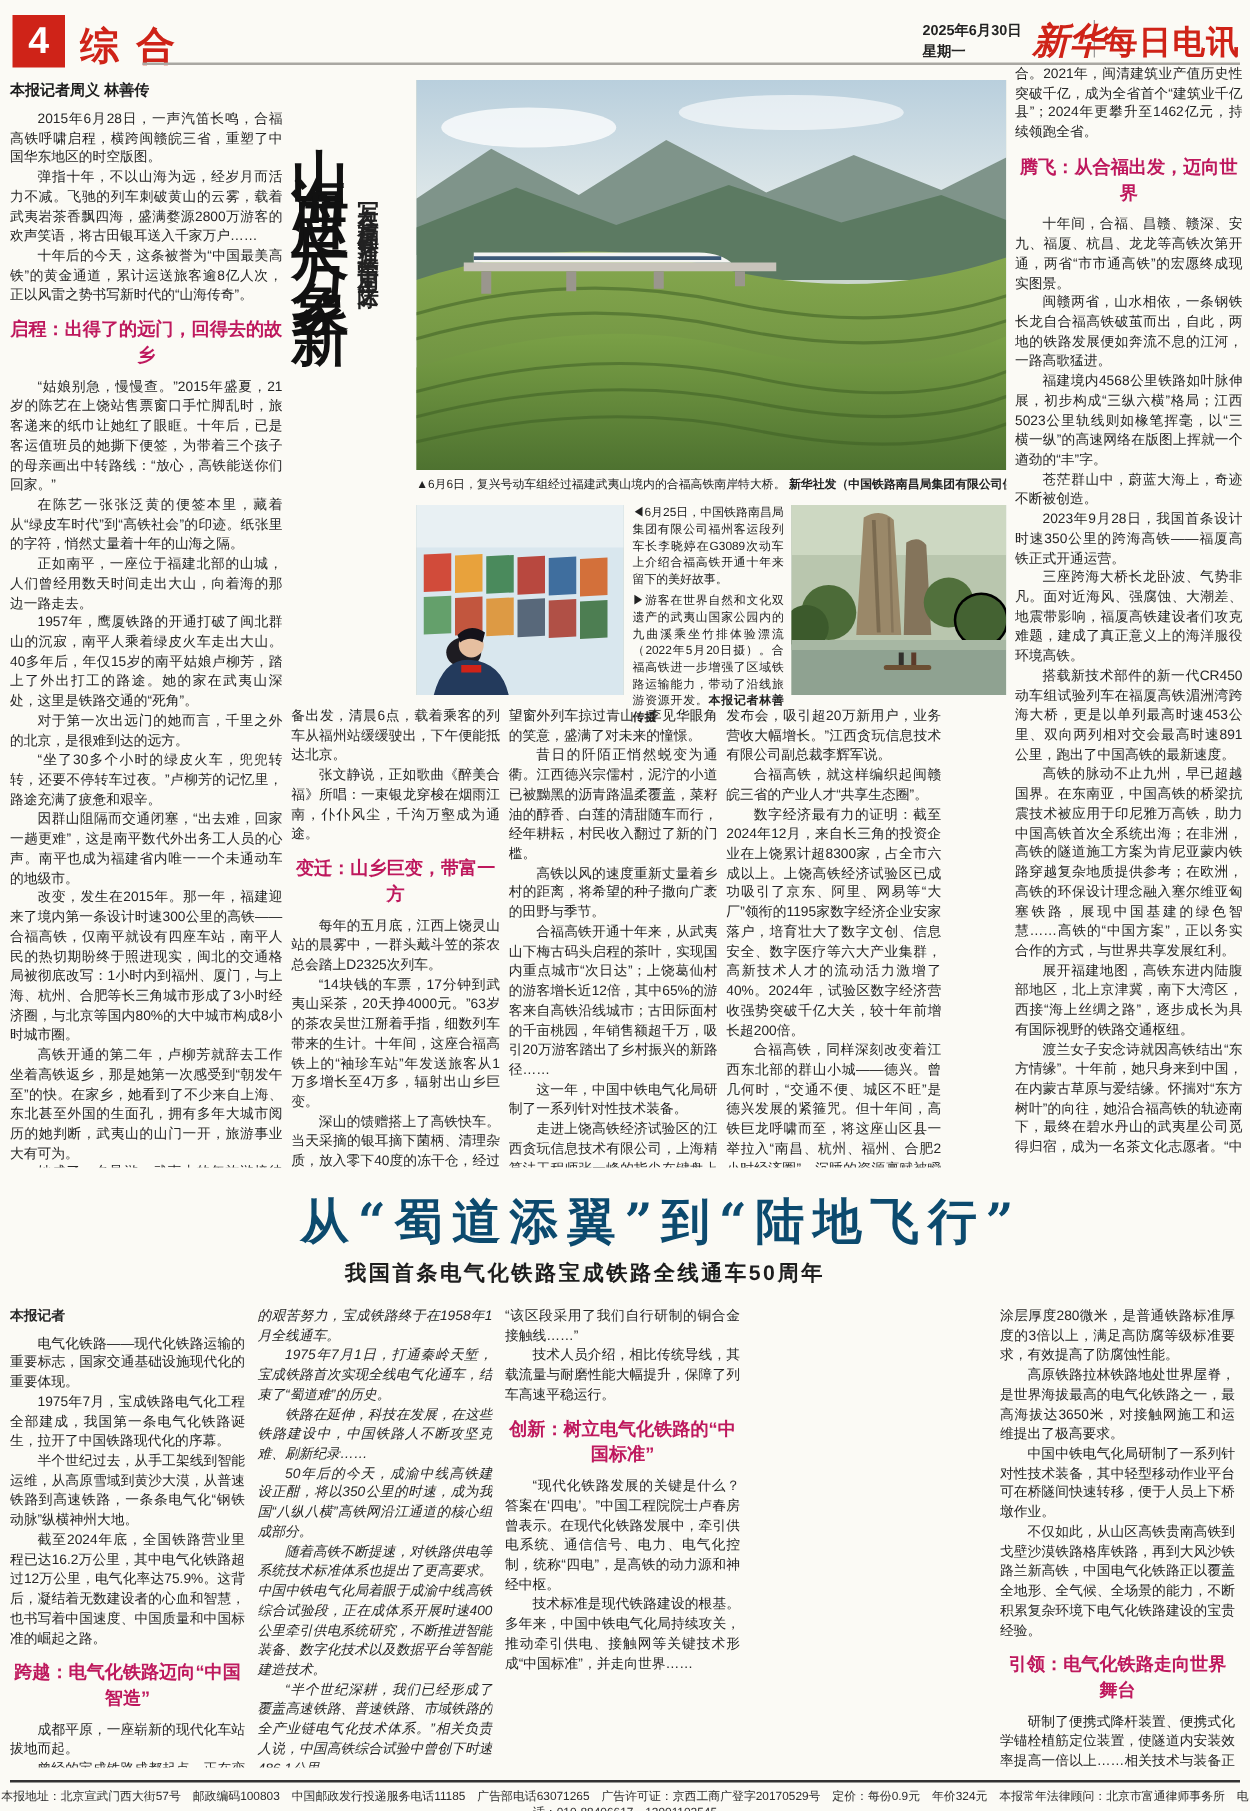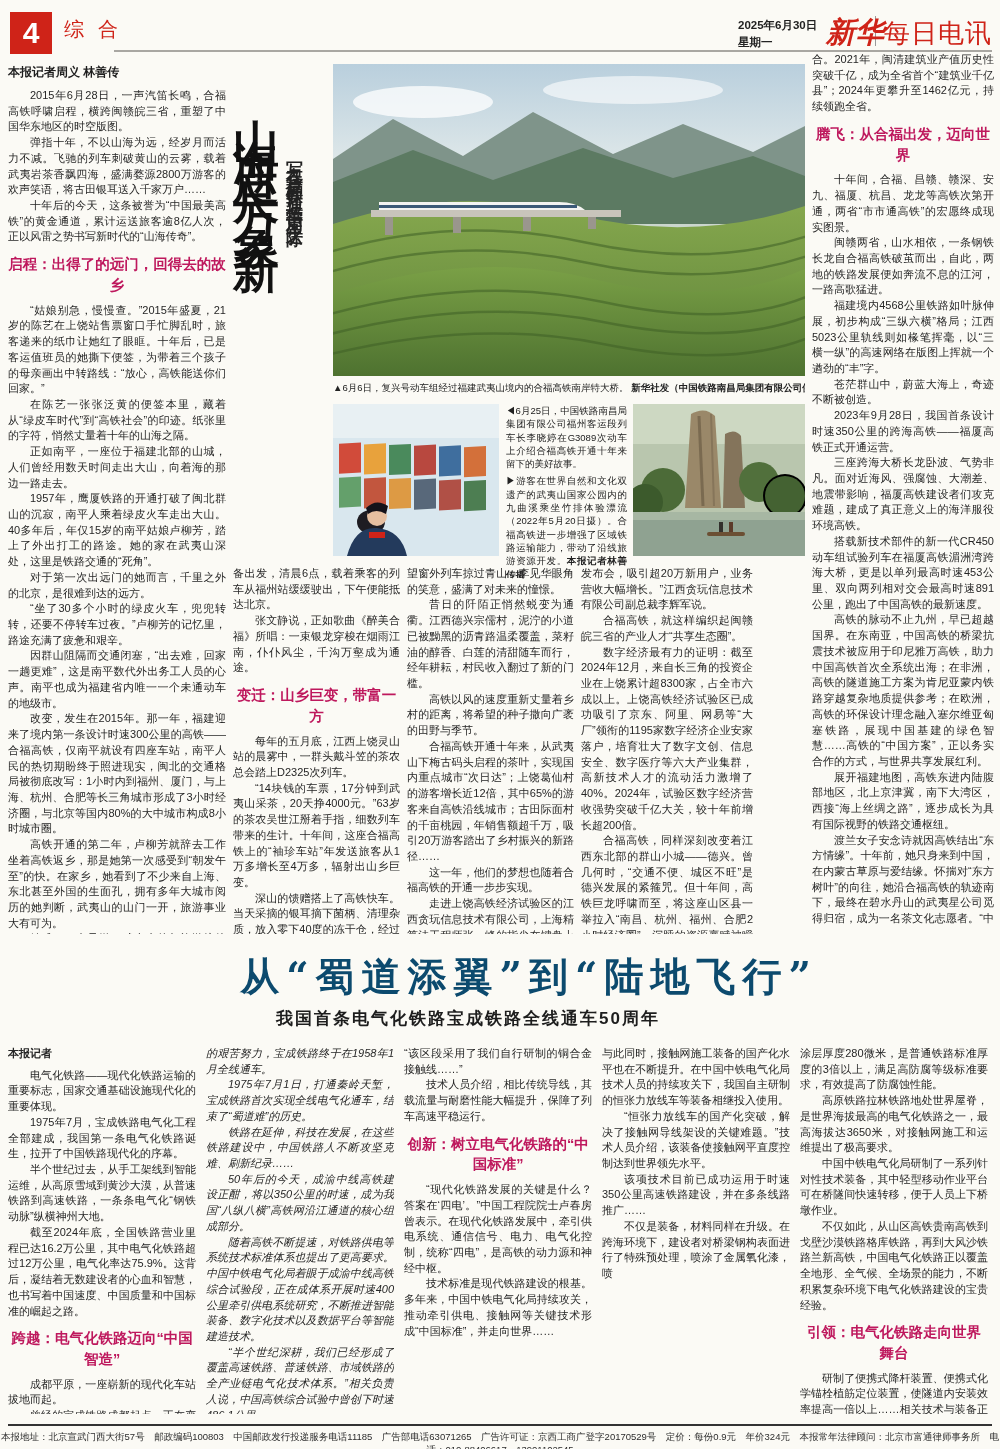--- a/index.html
+++ b/index.html
@@ -1,28 +1,28 @@
 <!DOCTYPE html>
 <html><head>
 <meta charset="utf-8">
 <style>
   html,body{margin:0;padding:0;background:#dedbd4;}
   .page{position:relative;width:1000px;height:1449px;margin:0 auto;background:#fbfaf5;
         font-family:"Liberation Sans",sans-serif;color:#1d1d1d;overflow:hidden;}
   
   .pagenum{position:absolute;left:10px;top:12px;width:42px;height:42px;background:#cf2318;
            color:#fff;font-size:30px;font-weight:bold;display:flex;align-items:center;justify-content:center;}
-  .secname{position:absolute;left:64px;top:16px;font-size:20px;font-weight:normal;color:#cf2318;letter-spacing:14px;}
+  .secname{position:absolute;left:64px;top:16px;font-size:31px;font-weight:bold;color:#cf2318;letter-spacing:14px;}
   .headrule{position:absolute;left:114px;top:50px;width:878px;height:2px;background:#a9a7a2;}
   .dateblock{position:absolute;right:132px;top:17px;width:130px;font-size:11.5px;
              font-weight:bold;line-height:1.5;color:#222;}
   .mastdiv{position:absolute;right:124px;top:16px;width:1px;height:30px;background:#999;}
   .masthead{position:absolute;right:8px;top:13px;color:#cf2318;white-space:nowrap;}
   .masthead .xh{font-family:"DejaVu Serif",serif;font-style:italic;font-weight:bold;font-size:29px;margin-top:40px;}
-  .masthead .mr{font-weight:normal;font-size:26px;letter-spacing:1px;margin-top:28px;}
+  .masthead .mr{font-weight:bold;font-size:26px;letter-spacing:1px;margin-top:28px;}
   
   .byline{position:absolute;left:8px;top:64px;width:218px;font-size:12px;font-weight:bold;}
   .col{position:absolute;overflow:hidden;text-align:justify;font-size:11px;line-height:1.43;color:#262626;}
   .col p{margin:0;text-indent:2em;}
   .col p.cont{text-indent:0;}
   .col p.col-head{text-indent:0;text-align:center;font-weight:bold;font-size:14.5px;color:#be185d;margin:9px 0 7px;}
   .col p.byl{text-indent:0;font-weight:bold;margin-bottom:6px;}
   .col-left{left:8px;top:88px;width:218px;height:846px;}
   .col-2{left:233px;top:566px;width:167px;height:368px;}
   .col-3{left:407px;top:566px;width:167px;height:368px;}
@@ -201,21 +201,21 @@
       <p class="col-head">变迁：山乡巨变，带富一方</p>
       <p>每年的五月底，江西上饶灵山站的晨雾中，一群头戴斗笠的茶农总会踏上D2325次列车。</p>
       <p>“14块钱的车票，17分钟到武夷山采茶，20天挣4000元。”63岁的茶农吴世江掰着手指，细数列车带来的生计。十年间，这座合福高铁上的“袖珍车站”年发送旅客从1万多增长至4万多，辐射出山乡巨变。</p>
       <p>深山的馈赠搭上了高铁快车。当天采摘的银耳摘下菌柄、清理杂质，放入零下40度的冻干仓，经过40个小时的低温脱水锁鲜，就成了冻干银耳。</p>
     </div>
   <div class="col col-3">
       <p class="cont">望窗外列车掠过青山，李见华眼角的笑意，盛满了对未来的憧憬。</p>
       <p>昔日的阡陌正悄然蜕变为通衢。江西德兴宗儒村，泥泞的小道已被黝黑的沥青路温柔覆盖，菜籽油的醇香、白莲的清甜随车而行，经年耕耘，村民收入翻过了新的门槛。</p>
       <p>高铁以风的速度重新丈量着乡村的距离，将希望的种子撒向广袤的田野与季节。</p>
       <p>合福高铁开通十年来，从武夷山下梅古码头启程的茶叶，实现国内重点城市“次日达”；上饶葛仙村的游客增长近12倍，其中65%的游客来自高铁沿线城市；古田际面村的千亩桃园，年销售额超千万，吸引20万游客踏出了乡村振兴的新路径……</p>
-      <p>这一年，他们的梦想也随着合福高铁的开通一步步实现。</p>
+      <p>这一年，中国中铁电气化局研制了一系列针对性技术装备。</p>
       <p>走进上饶高铁经济试验区的江西贪玩信息技术有限公司，上海精算法工程师张一峰的指尖在键盘上飞舞，新游戏引擎的代码在屏幕上流淌。令人惊叹的是，他的“办公室”有两处——每周五傍晚，他轻松踏上返回上海的高铁，与家人共度周末。</p>
     </div>
   <div class="col col-4">
       <p class="cont">发布会，吸引超20万新用户，业务营收大幅增长。”江西贪玩信息技术有限公司副总裁李辉军说。</p>
       <p>合福高铁，就这样编织起闽赣皖三省的产业人才“共享生态圈”。</p>
       <p>数字经济最有力的证明：截至2024年12月，来自长三角的投资企业在上饶累计超8300家，占全市六成以上。上饶高铁经济试验区已成功吸引了京东、阿里、网易等“大厂”领衔的1195家数字经济企业安家落户，培育壮大了数字文创、信息安全、数字医疗等六大产业集群，高新技术人才的流动活力激增了40%。2024年，试验区数字经济营收强势突破千亿大关，较十年前增长超200倍。</p>
       <p>合福高铁，同样深刻改变着江西东北部的群山小城——德兴。曾几何时，“交通不便、城区不旺”是德兴发展的紧箍咒。但十年间，高铁巨龙呼啸而至，将这座山区县一举拉入“南昌、杭州、福州、合肥2小时经济圈”，沉睡的资源禀赋被瞬间激活。2024年，德兴有色金属产业主营收入一举突破380亿元。</p>
     </div>
   <div class="col col-right">
       <p class="cont">合。2021年，闽清建筑业产值历史性突破千亿，成为全省首个“建筑业千亿县”；2024年更攀升至1462亿元，持续领跑全省。</p>
@@ -252,26 +252,20 @@
       <p>随着高铁不断提速，对铁路供电等系统技术标准体系也提出了更高要求。中国中铁电气化局着眼于成渝中线高铁综合试验段，正在成体系开展时速400公里牵引供电系统研究，不断推进智能装备、数字化技术以及数据平台等智能建造技术。</p>
       <p>“半个世纪深耕，我们已经形成了覆盖高速铁路、普速铁路、市域铁路的全产业链电气化技术体系。”相关负责人说，中国高铁综合试验中曾创下时速486.1公里。</p>
     </div>
   <div class="col bc bc3">
       <p class="cont">“该区段采用了我们自行研制的铜合金接触线……”</p>
       <p>技术人员介绍，相比传统导线，其载流量与耐磨性能大幅提升，保障了列车高速平稳运行。</p>
       <p class="col-head">创新：树立电气化铁路的“中国标准”</p>
       <p>“现代化铁路发展的关键是什么？答案在‘四电’。”中国工程院院士卢春房曾表示。在现代化铁路发展中，牵引供电系统、通信信号、电力、电气化控制，统称“四电”，是高铁的动力源和神经中枢。</p>
       <p>技术标准是现代铁路建设的根基。多年来，中国中铁电气化局持续攻关，推动牵引供电、接触网等关键技术形成“中国标准”，并走向世界……</p>
     </div>
-  <div class="col bc bc4">
-      <p class="cont">与此同时，接触网施工装备的国产化水平也在不断提升。在中国中铁电气化局技术人员的持续攻关下，我国自主研制的恒张力放线车等装备相继投入使用。</p>
-      <p>“恒张力放线车的国产化突破，解决了接触网导线架设的关键难题。”技术人员介绍，该装备使接触网平直度控制达到世界领先水平。</p>
-      <p>该项技术目前已成功运用于时速350公里高速铁路建设，并在多条线路推广……</p>
-      <p>不仅是装备，材料同样在升级。在跨海环境下，建设者对桥梁钢构表面进行了特殊预处理，喷涂了金属氧化漆，喷</p>
-    </div>
   <div class="col bc bc5">
       <p class="cont">涂层厚度280微米，是普通铁路标准厚度的3倍以上，满足高防腐等级标准要求，有效提高了防腐蚀性能。</p>
       <p>高原铁路拉林铁路地处世界屋脊，是世界海拔最高的电气化铁路之一，最高海拔达3650米，对接触网施工和运维提出了极高要求。</p>
       <p>中国中铁电气化局研制了一系列针对性技术装备，其中轻型移动作业平台可在桥隧间快速转移，便于人员上下桥墩作业。</p>
       <p>不仅如此，从山区高铁贵南高铁到戈壁沙漠铁路格库铁路，再到大风沙铁路兰新高铁，中国电气化铁路正以覆盖全地形、全气候、全场景的能力，不断积累复杂环境下电气化铁路建设的宝贵经验。</p>
       <p class="col-head">引领：电气化铁路走向世界舞台</p>
       <p>研制了便携式降杆装置、便携式化学锚栓植筋定位装置，使隧道内安装效率提高一倍以上……相关技术与装备正沿着中国铁路“走出去”的脚步迈向世界。</p>
     </div>
 
   <div class="footrule"></div>

